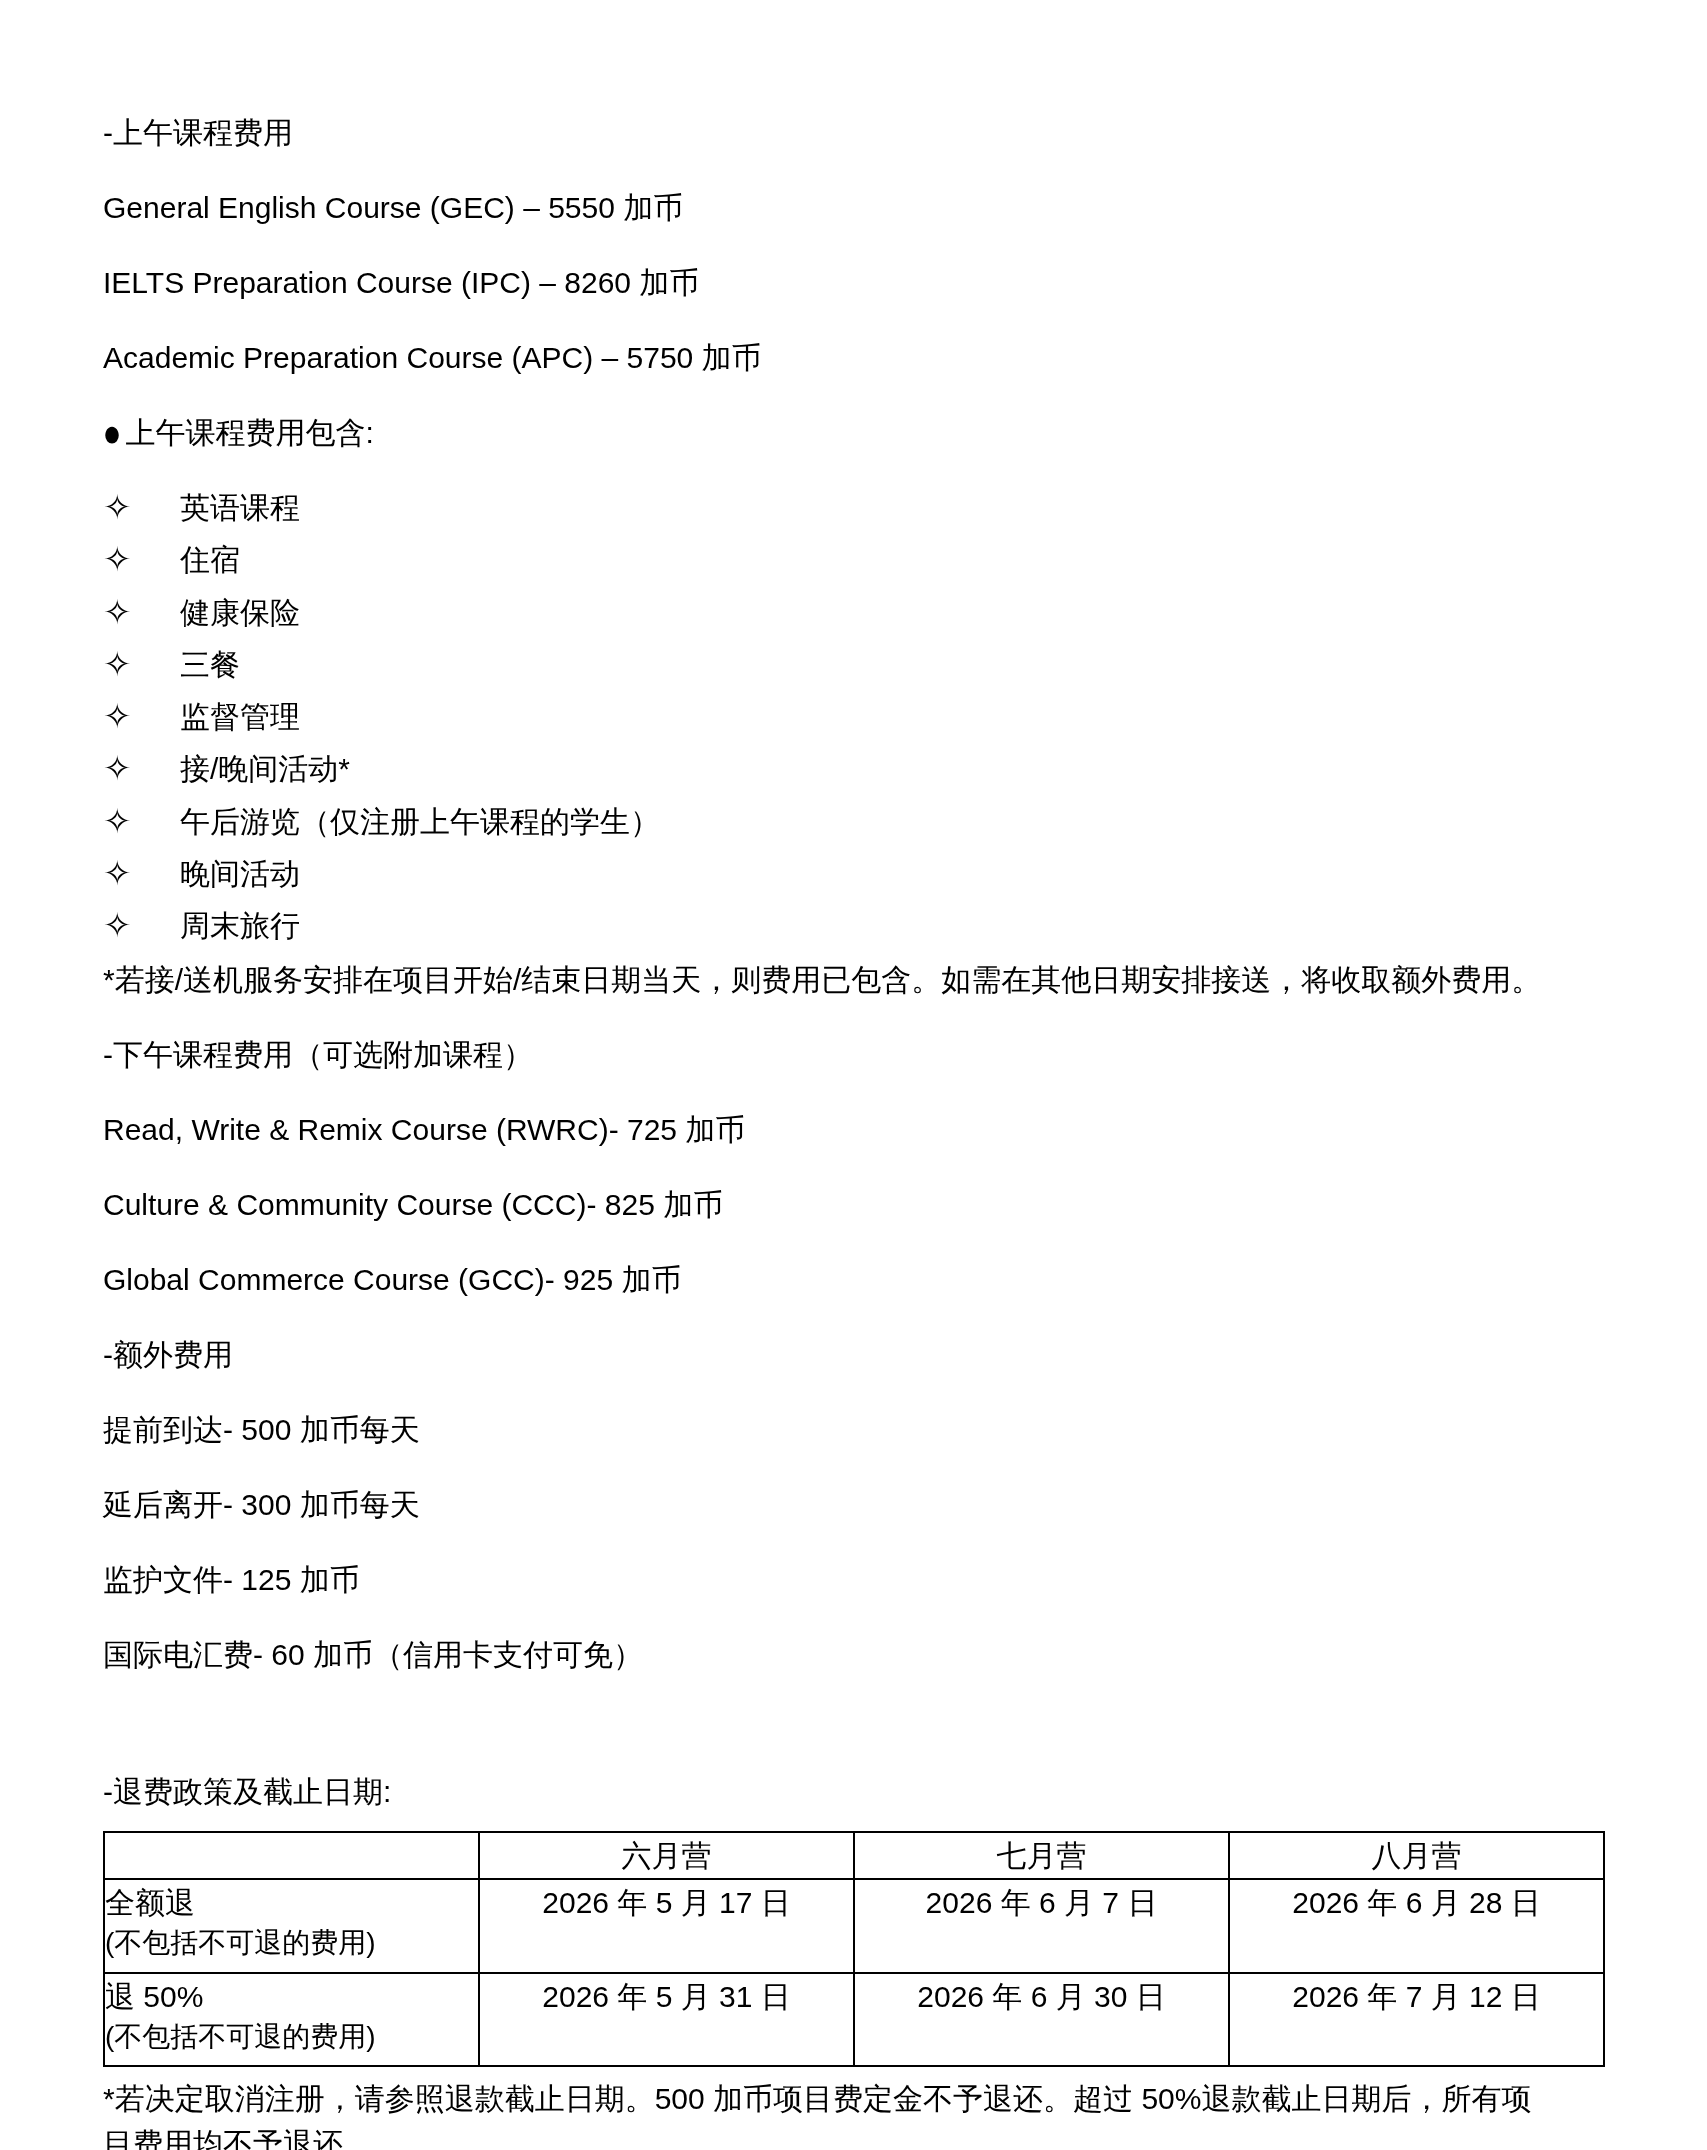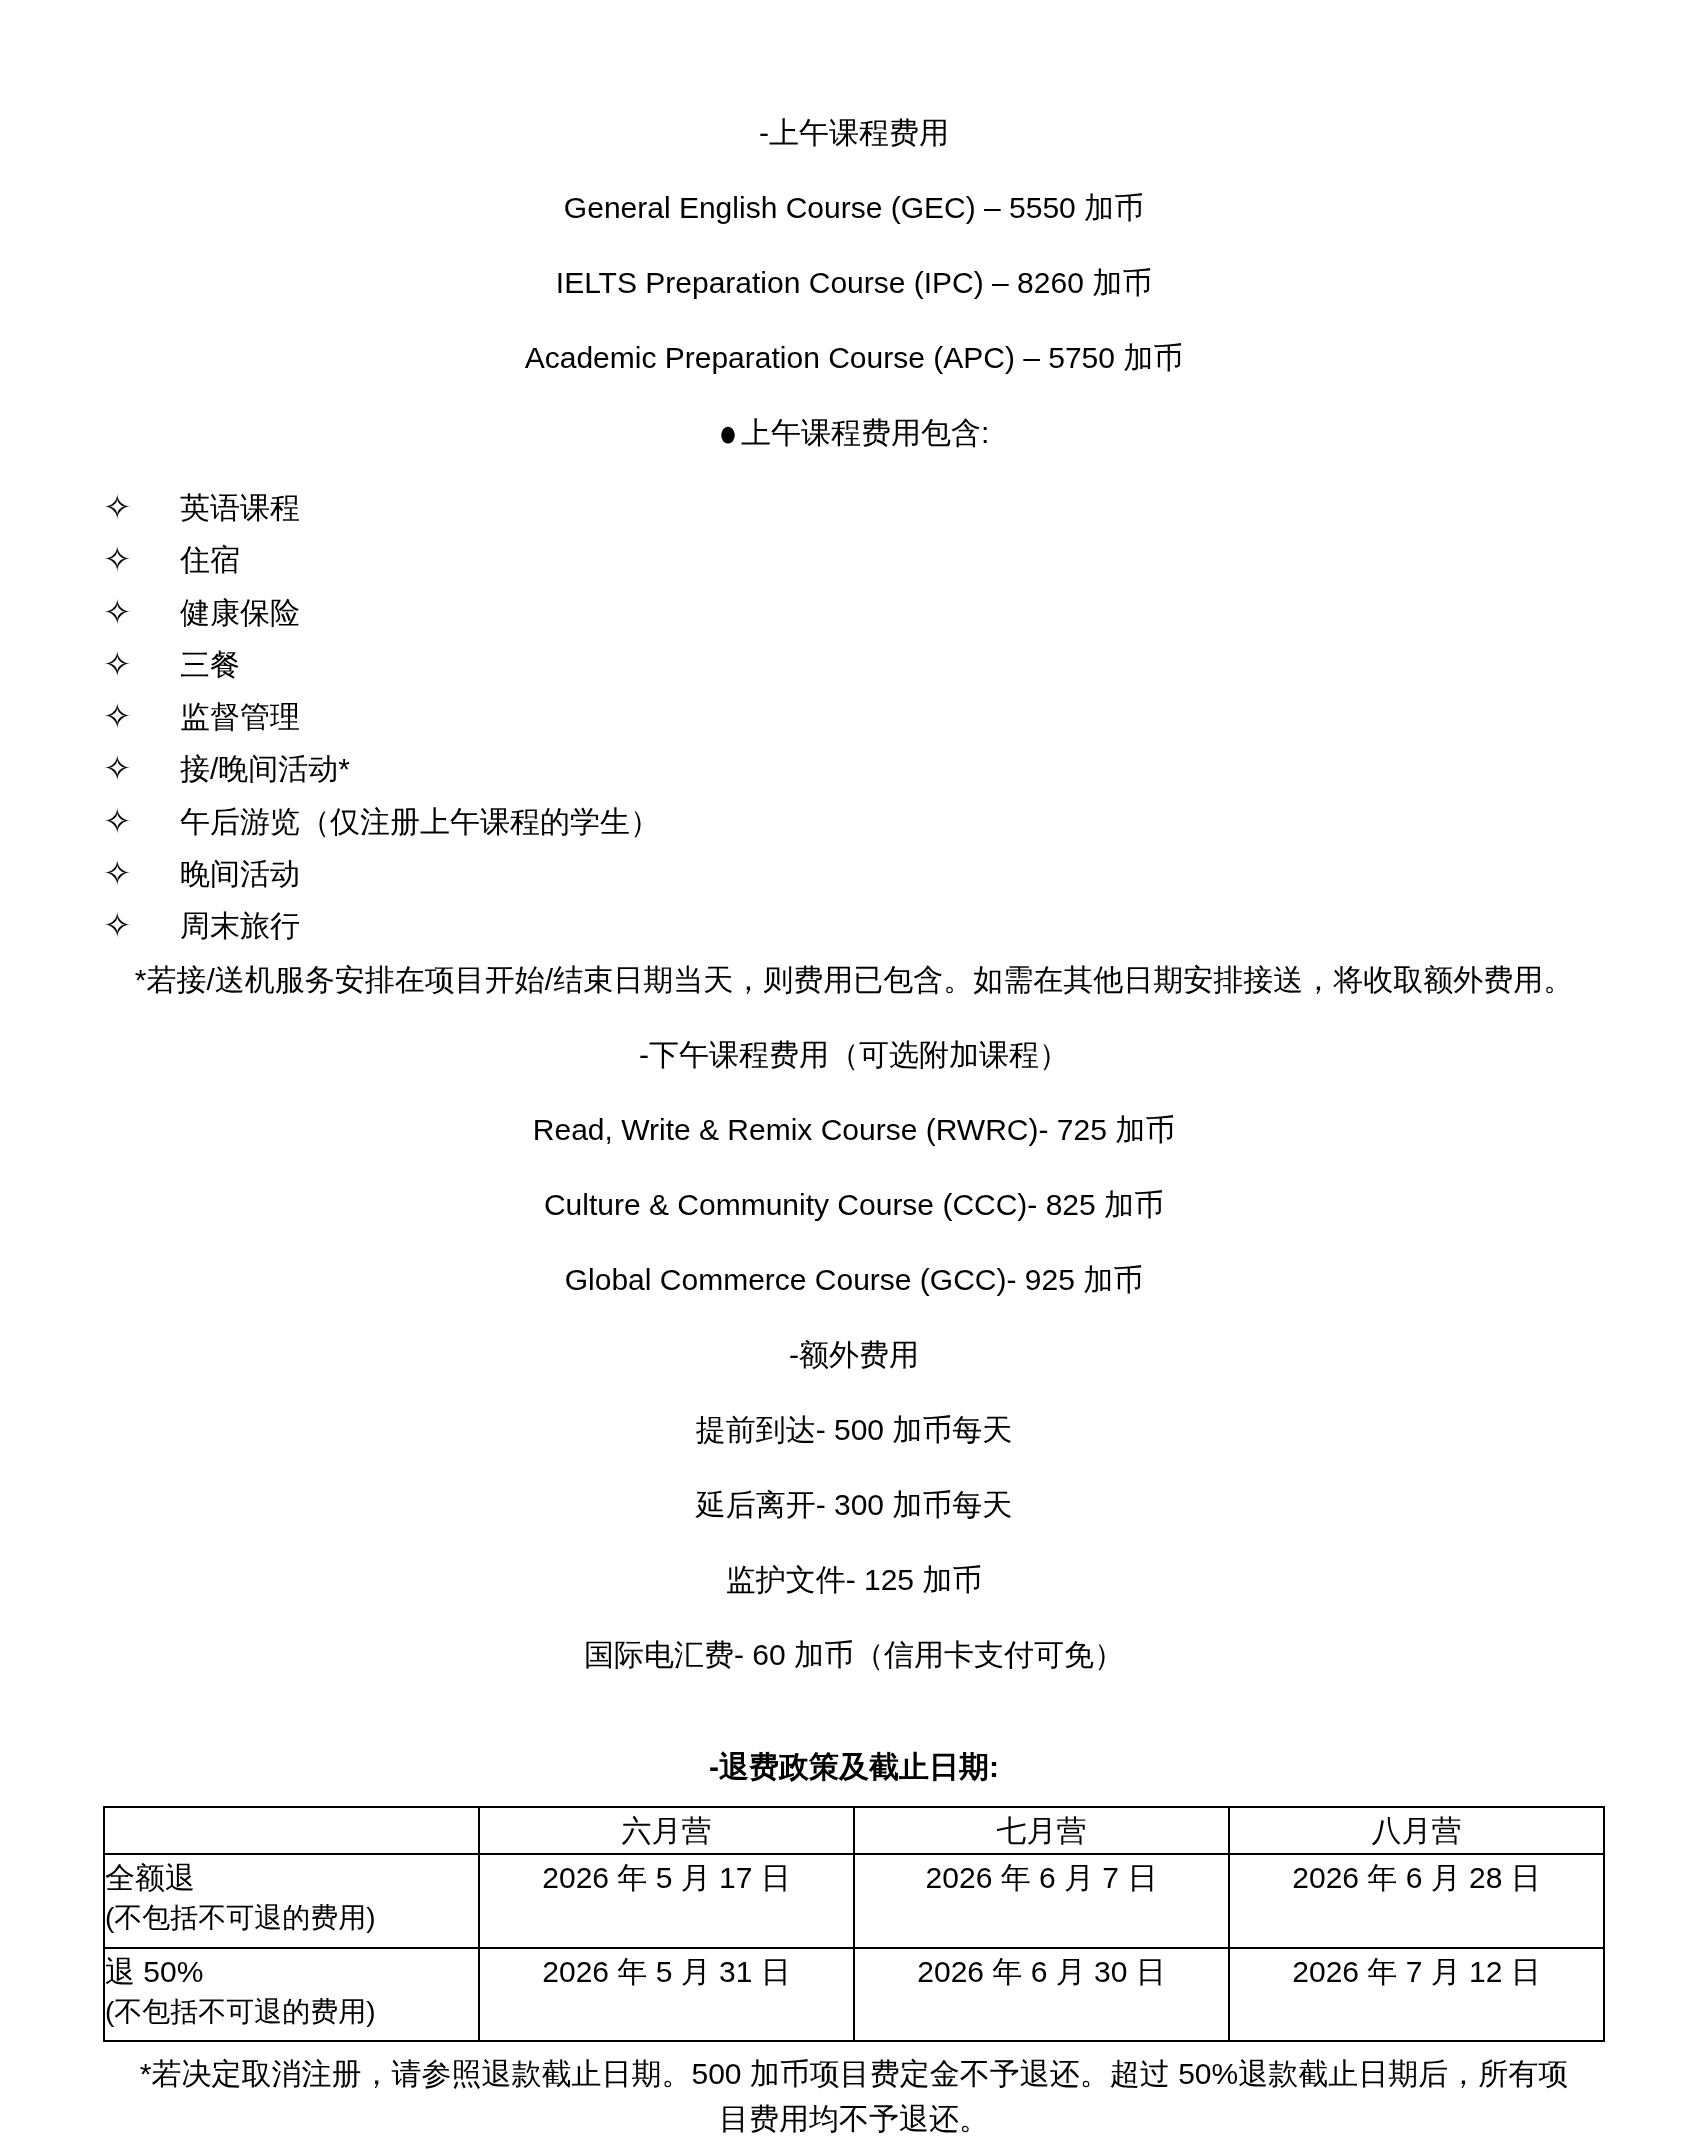--- a/index.html
+++ b/index.html
@@ -12,21 +12,20 @@
     background: #ffffff;
     color: #000000;
     font-family: "Liberation Sans", "DejaVu Sans", sans-serif;
     font-size: 30px;
     overflow: hidden;
   }
   .para {
     margin: 0 0 30px 0;
     line-height: 45px;
     white-space: nowrap;
-    text-align: center;
   }
   .heading-bullet {
     display: inline-block;
     transform: scale(1.05, 1.3);
     transform-origin: center;
     margin-right: 4.3px;
   }
   .list { margin: 17px 0 8.6px 0; }
   .list-item {
     display: flex;
@@ -34,21 +33,21 @@
     line-height: 45px;
     margin: 0 0 7.3px 0;
   }
   .li-bullet {
     flex: 0 0 77px;
     font-size: 34px;
     line-height: 45px;
   }
   .footnote { white-space: normal; }
   .footnote.prewrap { white-space: pre-wrap; margin-top: 8.6px; }
-  .refund-heading { margin-top: 67px; margin-bottom: 17px; font-weight: bold; }
+  .refund-heading { margin-top: 92px; margin-bottom: 17px; }
   table.refund {
     width: 100%;
     border-collapse: collapse;
     table-layout: fixed;
   }
   table.refund td {
     border: 2.2px solid #000000;
     vertical-align: top;
     line-height: 45px;
     padding: 0;

